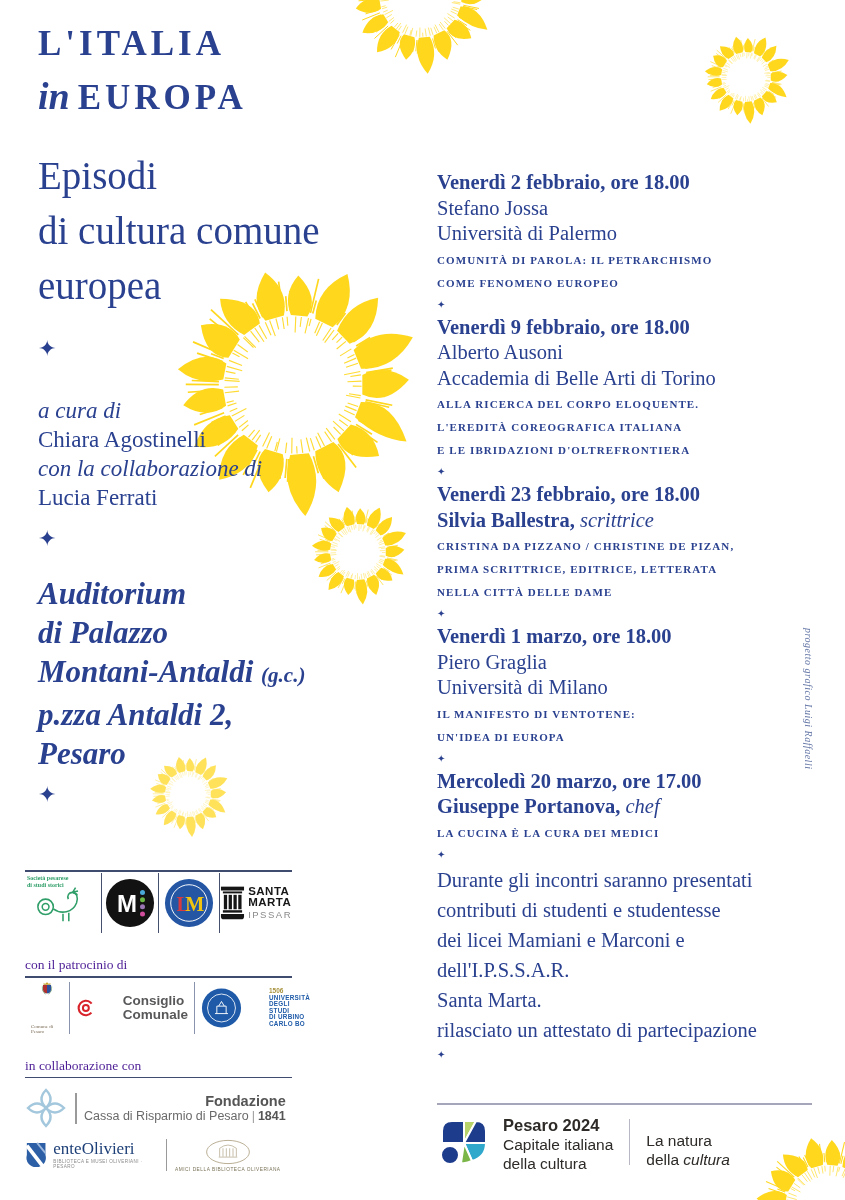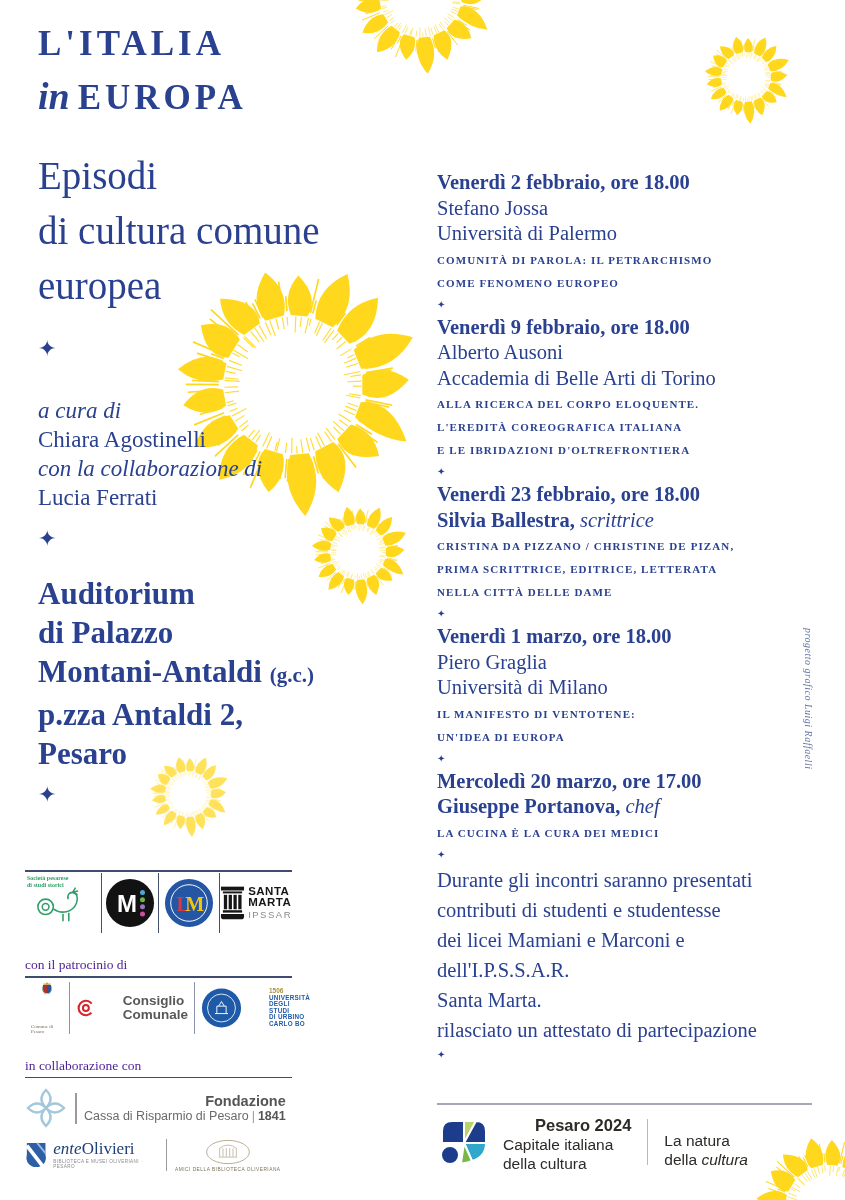--- a/index.html
+++ b/index.html
@@ -12,21 +12,21 @@
   .title-block{left:38px;top:18px;line-height:52px;}
   .t1{font-size:35px;font-weight:700;letter-spacing:4px;}
   .t2{font-size:35px;font-weight:700;letter-spacing:4px;}
   .t2 .in{font-style:italic;letter-spacing:0;text-transform:none;font-size:38px;margin-right:8px;}
   .subtitle{left:38px;top:148px;font-size:39px;line-height:55px;}
   .diamond{font-family:"DejaVu Sans",sans-serif;color:#2a4190;}
   .dia-big{font-size:22px;}
   .d1{left:38px;top:336px;} .d2{left:38px;top:526px;} .d3{left:38px;top:782px;}
   .curators{left:38px;top:396px;font-size:23px;line-height:29px;}
   .curators .it{font-style:italic;}
-  .venue{left:38px;top:574px;font-size:31px;line-height:39px;font-weight:700;}
+  .venue{left:38px;top:574px;font-size:31px;line-height:39px;font-weight:700;font-style:italic;}
   .venue .gc{font-size:21px;font-weight:700;}
   
   .events{left:437px;top:170px;width:382px;}
   .ev-date{font-size:20.5px;line-height:25.5px;font-weight:700;}
   .ev-line{font-size:20.5px;line-height:25.5px;}
   .ev-line .b{font-weight:700;}
   .ev-line .it{font-style:italic;}
   .ev-title{font-size:11px;line-height:23px;font-weight:700;letter-spacing:1.1px;margin-top:2px;}
   .ev-title + .ev-title{margin-top:0;}
   .sep{font-family:"DejaVu Sans",sans-serif;font-size:10px;line-height:20px;height:20px;}
@@ -61,33 +61,33 @@
   .urb-l{font-size:6.3px;font-weight:700;letter-spacing:.3px;}
   .fond-row{display:flex;align-items:center;gap:8px;height:48px;margin:6px 0 2px;}
   .fond-txt{border-left:2px solid #9a9a9a;padding-left:7px;font-family:"Liberation Sans",sans-serif;color:#555;}
   .fond-1{font-size:14.5px;font-weight:700;line-height:16px;text-align:right;}
   .fond-2{font-size:12.5px;color:#6a6a6a;line-height:15px;}
   .fond-2 .bar{color:#9a9a9a;margin:0 3px;}
   .fond-2 .yr{font-weight:700;color:#555;}
   .oliv-row{display:flex;align-items:center;height:42px;margin:2px 0 4px;}
   .oliv-left{display:flex;align-items:center;gap:6px;width:133px;}
   .oliv-name{color:#1d3f77;font-size:17px;line-height:16px;}
-  .oliv-name .it{font-style:italic;text-align:right;}
+  .oliv-name .it{text-align:right;}
   .oliv-sub{font-size:4.6px;color:#8a8a8a;letter-spacing:.4px;margin-top:1.5px;font-family:"Liberation Sans",sans-serif;}
   .oliv-div{width:1px;background:#9a9a9a;height:32px;margin:0 8px;}
   .amici{display:flex;flex-direction:column;align-items:center;}
   .amici-txt{font-size:4.8px;color:#7a7257;letter-spacing:.5px;margin-top:2px;font-family:"Liberation Sans",sans-serif;}
   .banca-row{display:flex;align-items:flex-start;gap:5px;margin-top:7px;}
   .banca-txt{font-family:"Liberation Sans",sans-serif;}
   .banca-brand{font-size:21px;line-height:21px;color:#97999b;letter-spacing:.5px;}
   
   .footer-rule{left:437px;top:1103px;width:375px;height:2px;background:#a6a6ba;}
   .footer{left:437px;top:1116px;display:flex;align-items:flex-start;font-family:"Liberation Sans",sans-serif;color:#2d2a27;}
   .pesaro-txt{margin-left:12px;line-height:19px;}
-  .pes-t{font-size:16.5px;font-weight:700;margin-left:32px;}
+  .pes-t{font-size:16.5px;font-weight:700;}
   .pes-s{font-size:15.5px;}
   .f-vdiv{width:1px;background:#b7b7c6;height:46px;margin:3px 16px 0 16px;}
   .tagline{padding-top:15px;line-height:19px;font-size:15.5px;}
   .tagline .it{font-style:italic;}
 </style>
 </head>
 <body>
 
 <div class="page">
 

